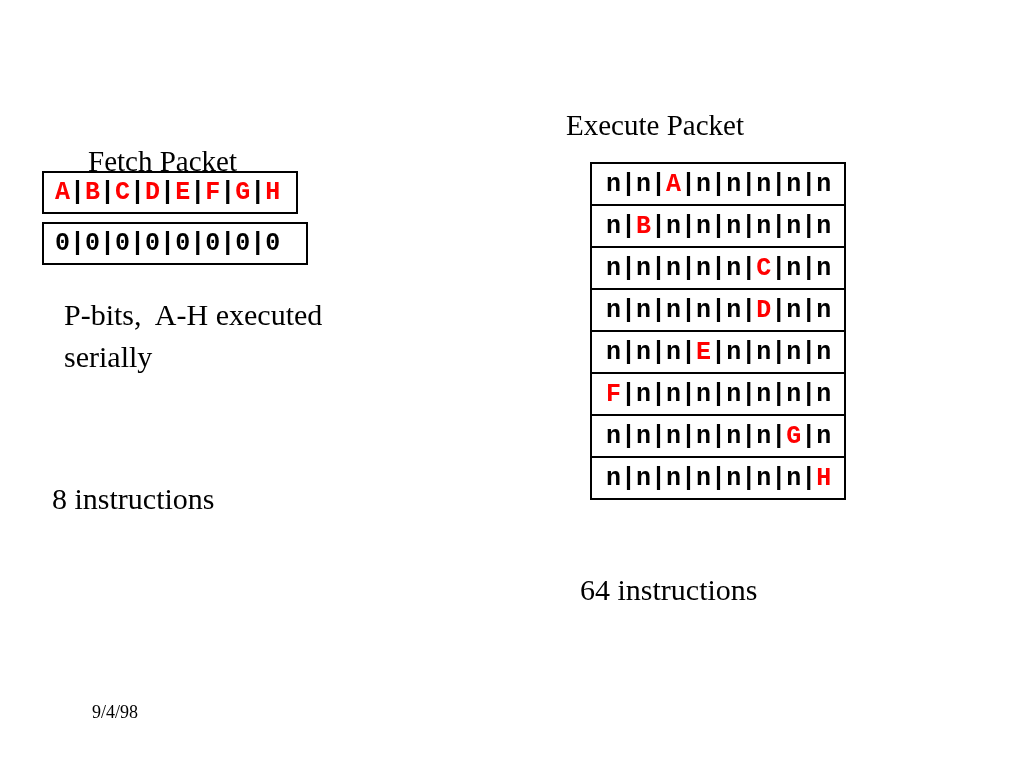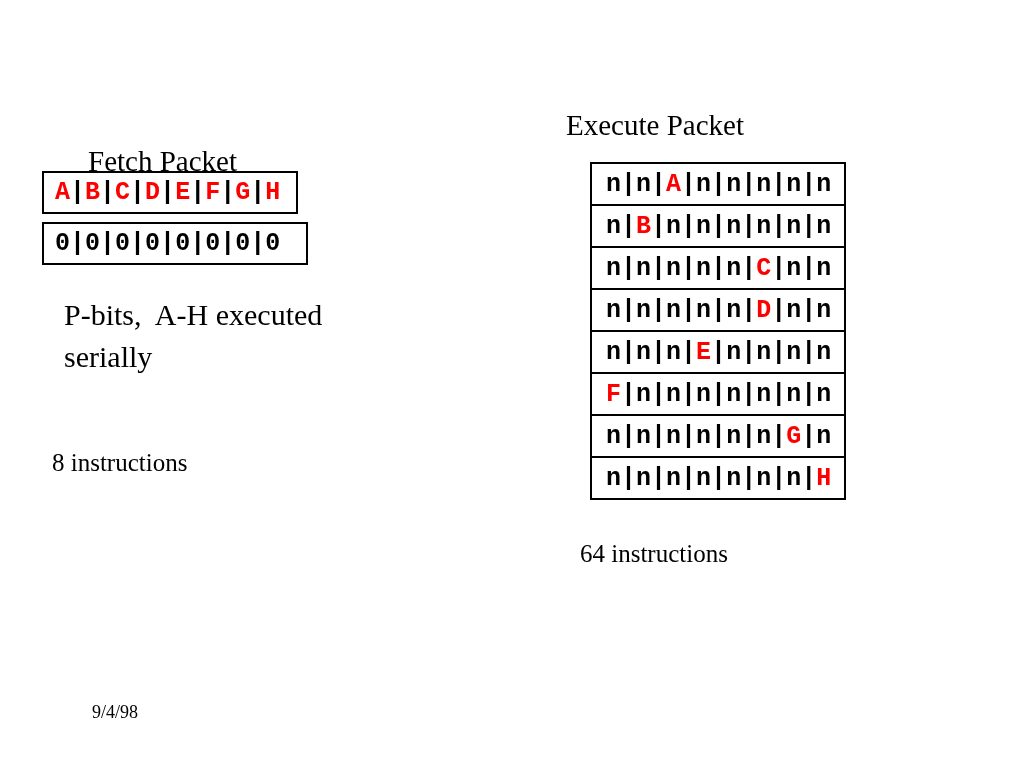--- a/index.html
+++ b/index.html
@@ -67,23 +67,24 @@
     position: absolute;
     left: 52px;
     top: 294px;
     font-size: 30px;
     line-height: 1.4;
     white-space: pre;
     margin-left: 12px;
   }
   .count {
     position: absolute;
-    font-size: 25px;
+    font-size: 30px;
     line-height: 1.2;
     white-space: nowrap;
+    margin-top: 33px;
   }
   .fetch-count { left: 52px;  top: 448px; }
   .exec-count  { left: 580px; top: 539px; text-align: center; }
   .date {
     position: absolute;
     left: 92px;
     top: 702px;
     font-size: 18px;
     line-height: 1.2;
   }

